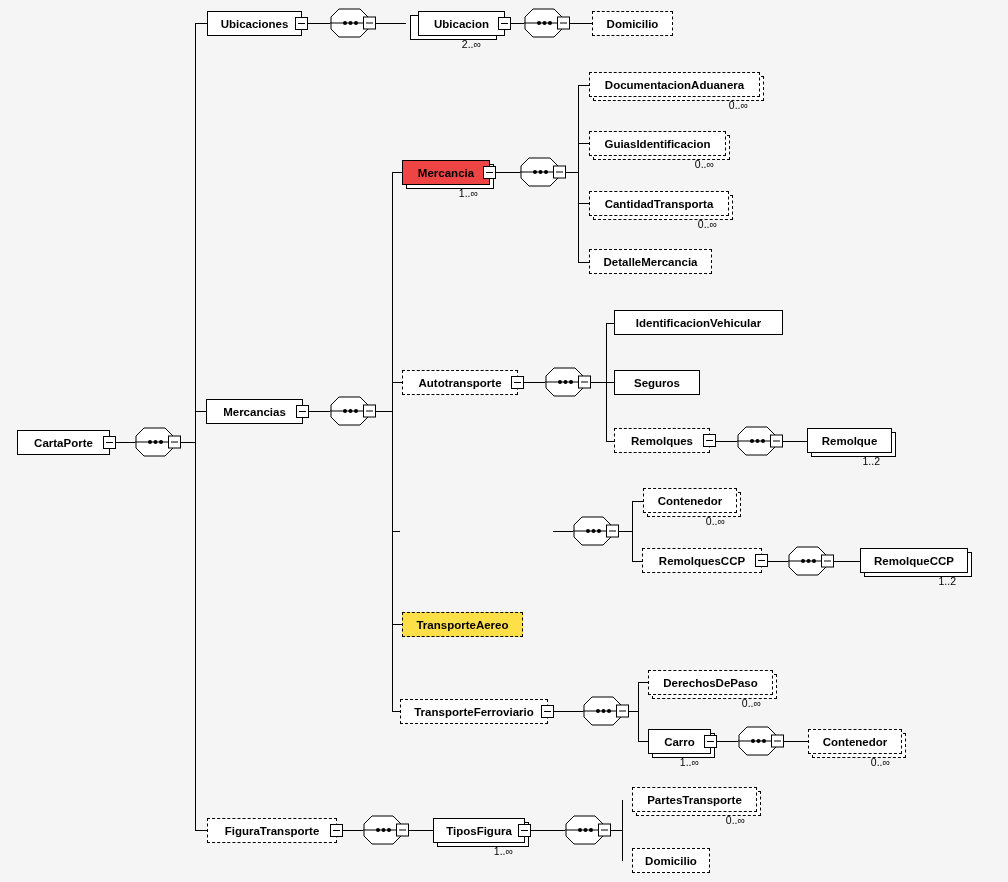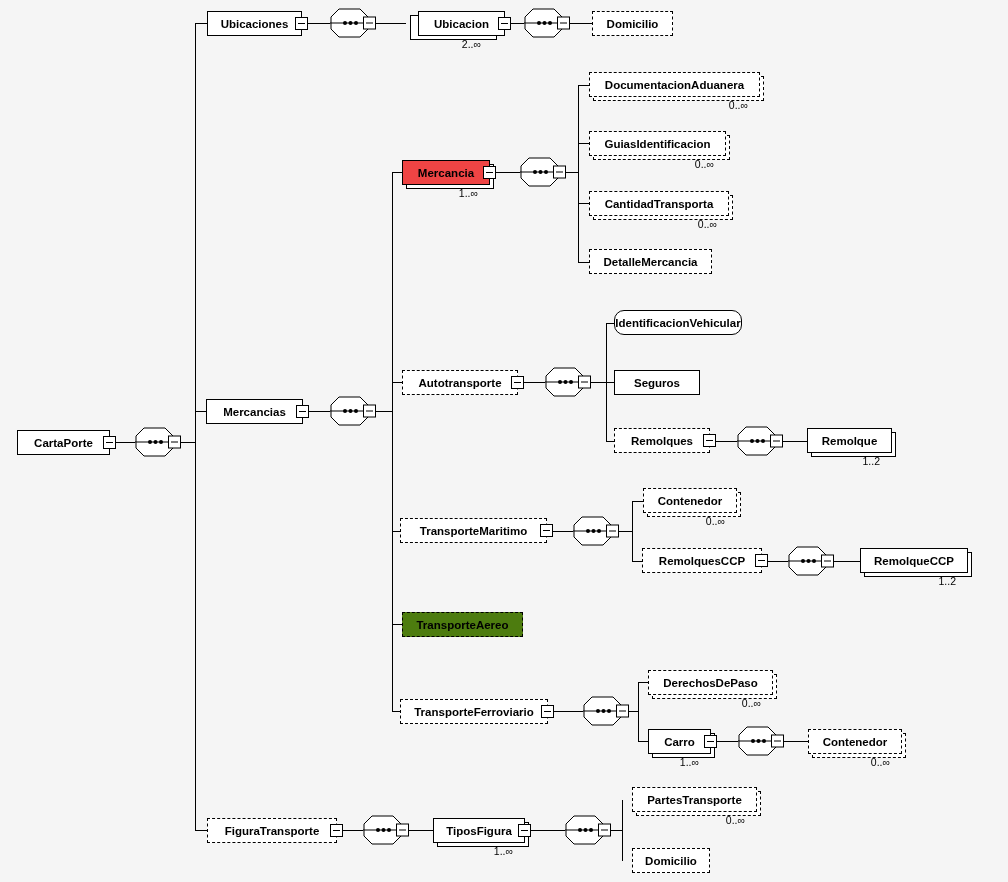--- a/index.html
+++ b/index.html
@@ -261,54 +261,50 @@
       <span>CantidadTransporta</span>
     </div>
     <div class="card" style="left: 589px; top: 218px; width: 128px;">0..∞</div>
     <div class="node dashed" style="left: 589px; top: 249px; width: 123px; background: rgb(255, 255, 255);">
       <span>DetalleMercancia</span>
     </div>
     <div class="node dashed" style="left: 402px; top: 370px; width: 116px; background: rgb(255, 255, 255);">
       <span>Autotransporte</span>
       <div class="expand"></div>
     </div>
-    <div class="node solid" style="left: 614px; top: 310px; width: 128px; background: rgb(255, 255, 255); border-radius: 10px;">
+    <div class="node solid" style="left: 614px; top: 310px; width: 169px; background: rgb(255, 255, 255);">
       <span>IdentificacionVehicular</span>
     </div>
     <div class="node solid" style="left: 614px; top: 370px; width: 86px; background: rgb(255, 255, 255);">
       <span>Seguros</span>
     </div>
     <div class="node dashed" style="left: 614px; top: 428px; width: 96px; background: rgb(255, 255, 255);">
       <span>Remolques</span>
       <div class="expand"></div>
     </div>
     <div class="node-shadow solid" style="left: 811px; top: 432px; width: 85px; background: rgb(255, 255, 255);"></div>
     <div class="node solid" style="left: 807px; top: 428px; width: 85px; background: rgb(255, 255, 255);">
       <span>Remolque</span>
     </div>
     <div class="card" style="left: 807px; top: 455px; width: 73px;">1..2</div>
-    <div class="node dashed" style="left: 400px; top: 518px; width: 147px; background: rgb(255, 255, 255);">
-      <span>TransporteMaritimo</span>
-      <div class="expand"></div>
-    </div>
     <div class="node-shadow dashed" style="left: 647px; top: 492px; width: 94px; background: rgb(255, 255, 255);"></div>
     <div class="node dashed" style="left: 643px; top: 488px; width: 94px; background: rgb(255, 255, 255);">
       <span>Contenedor</span>
     </div>
     <div class="card" style="left: 643px; top: 515px; width: 82px;">0..∞</div>
     <div class="node dashed" style="left: 642px; top: 548px; width: 120px; background: rgb(255, 255, 255);">
       <span>RemolquesCCP</span>
       <div class="expand"></div>
     </div>
     <div class="node-shadow solid" style="left: 864px; top: 552px; width: 108px; background: rgb(255, 255, 255);"></div>
     <div class="node solid" style="left: 860px; top: 548px; width: 108px; background: rgb(255, 255, 255);">
       <span>RemolqueCCP</span>
     </div>
     <div class="card" style="left: 860px; top: 575px; width: 96px;">1..2</div>
-    <div class="node dashed" style="left: 402px; top: 612px; width: 121px; background: #4d7c0f;">
+    <div class="node dashed" style="left: 402px; top: 612px; width: 121px; background: #fde047;">
       <span>TransporteAereo</span>
     </div>
     <div class="node dashed" style="left: 400px; top: 699px; width: 148px; background: rgb(255, 255, 255);">
       <span>TransporteFerroviario</span>
       <div class="expand"></div>
     </div>
     <div class="node-shadow dashed" style="left: 652px; top: 674px; width: 125px; background: rgb(255, 255, 255);"></div>
     <div class="node dashed" style="left: 648px; top: 670px; width: 125px; background: rgb(255, 255, 255);">
       <span>DerechosDePaso</span>
     </div>

